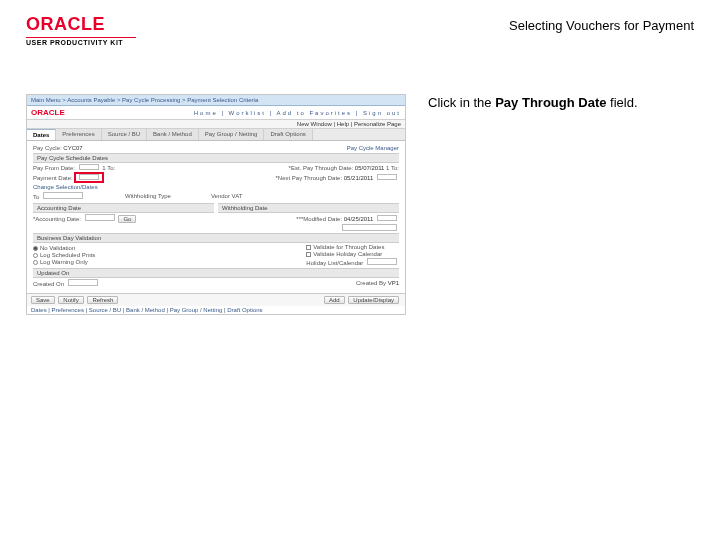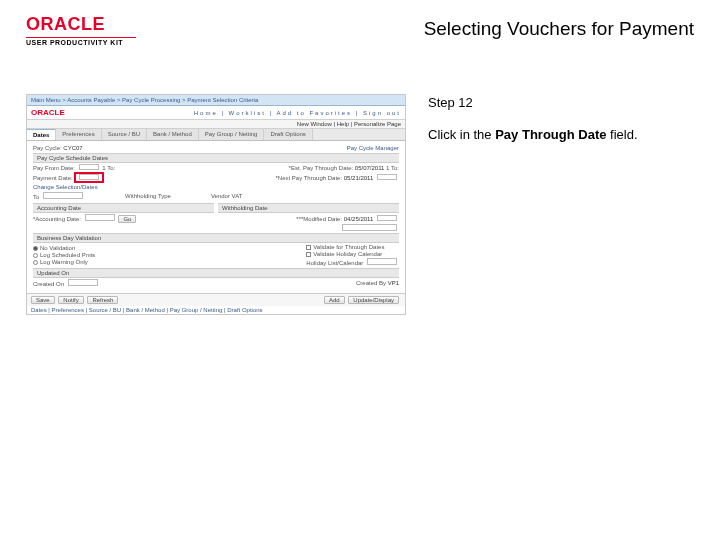--- a/index.html
+++ b/index.html
@@ -32,21 +32,21 @@
     margin: 2px 0 1px 0;
     width: 110px;
   }
   .logo-sub {
     font-size: 7px;
     letter-spacing: 0.5px;
     color: #000;
     font-weight: bold;
   }
   .page-title {
-    font-size: 19px;
+    font-size: 13px;
     color: #000;
     margin-top: 4px;
   }
   .content {
     display: flex;
     padding: 42px 26px 0 26px;
     gap: 22px;
   }
   .screenshot-col {
     width: 380px;
@@ -281,19 +281,18 @@
         <span>
           <span class="shot-btn">Add</span>
           <span class="shot-btn">Update/Display</span>
         </span>
       </div>
       <div class="shot-linkline">Dates | Preferences | Source / BU | Bank / Method | Pay Group / Netting | Draft Options</div>
     </div>
   </div>
 
   <div class="instruction-col">
-    <p class="step-label">Step 12</p>
     <p>
       <span>Click in the </span><span class="bold">Pay Through Date</span><span> field.</span>
     </p>
   </div>
 
 </div>
 
 </body></html>

